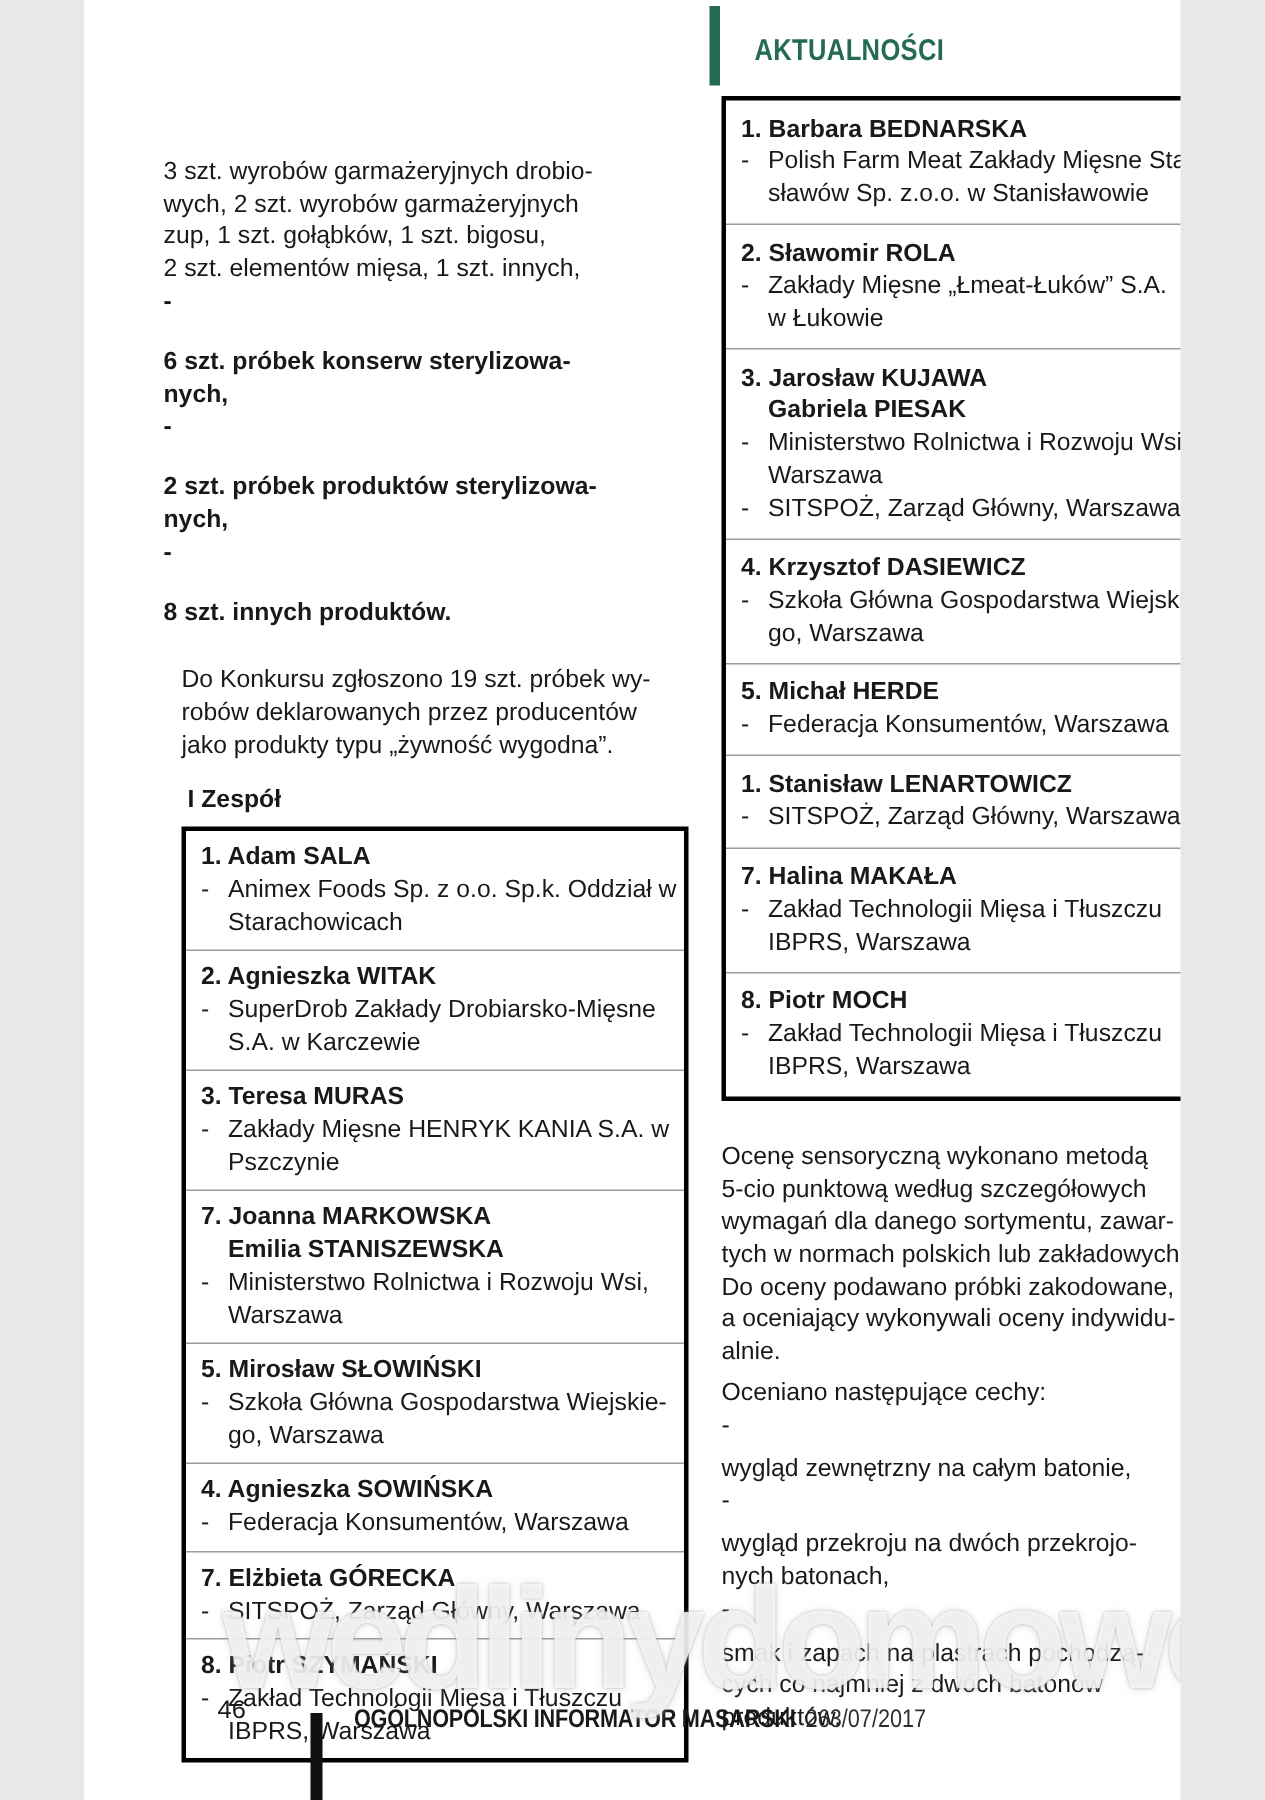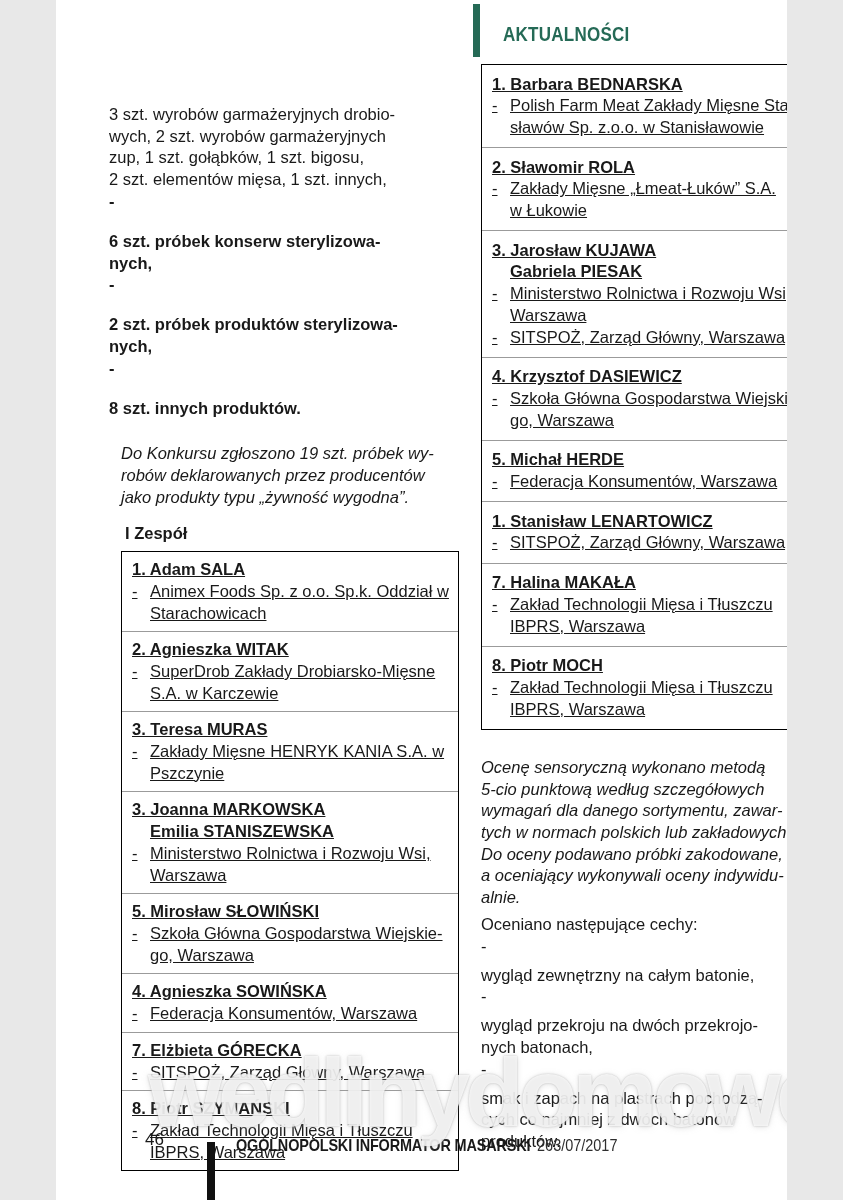--- a/index.html
+++ b/index.html
@@ -16,29 +16,29 @@
   .col-left{position:absolute;left:65px;top:64px;width:338px;}
   .col-right{position:absolute;left:425px;top:64px;width:338px;}
 
   .hrow{display:flex;flex-direction:column;}
   .htext{white-space:pre;}
   .bold{font-weight:bold;}
   .carry .hrow{margin-left:-12px;}
   .carry .dash{flex:0 0 40px;}
   .crit .dash{flex:0 0 29px;}
 
-  .paras .para{white-space:pre;font-style:italic;}
+  .paras .para{white-space:pre;}
   .col-left .paras{margin-top:24px;}
   .col-right .paras{margin-top:27px;}
 
   .team-heading{font-weight:bold;white-space:pre;}
   .col-left .team-heading{margin:15px 0 6px 4px;}
   .col-right .team-heading{margin:2px 0 12px 7px;}
 
-  .team{border:1px solid #000000;text-decoration:underline;}
+  .team{border:3px solid #000000;}
   .trow{padding:7px 6px 7px 10px;}
   .col-right .trow{padding:8.5px 6px 8.5px 10px;}
   .trow + .trow{border-top:1px solid #9b9b9b;}
   .tname{font-weight:bold;white-space:pre;padding-left:18px;text-indent:-18px;}
   .aff{display:flex;}
   .adash{flex:0 0 18px;}
   .atext{white-space:pre;}
 
   .crit-heading{margin-top:5px;white-space:pre;}
 
@@ -115,21 +115,21 @@
         </div>
         <div class="trow">
           <div class="tname">3. Teresa MURAS</div>
           <div class="aff">
             <span class="adash">-</span>
             <span class="atext">Zakłady Mięsne HENRYK KANIA S.A. w
 Pszczynie</span>
           </div>
         </div>
         <div class="trow">
-          <div class="tname">3. Joanna MARKOWSKA
+          <div class="tname">7. Joanna MARKOWSKA
 Emilia STANISZEWSKA</div>
           <div class="aff">
             <span class="adash">-</span>
             <span class="atext">Ministerstwo Rolnictwa i Rozwoju Wsi,
 Warszawa</span>
           </div>
         </div>
         <div class="trow">
           <div class="tname">5. Mirosław SŁOWIŃSKI</div>
           <div class="aff">

